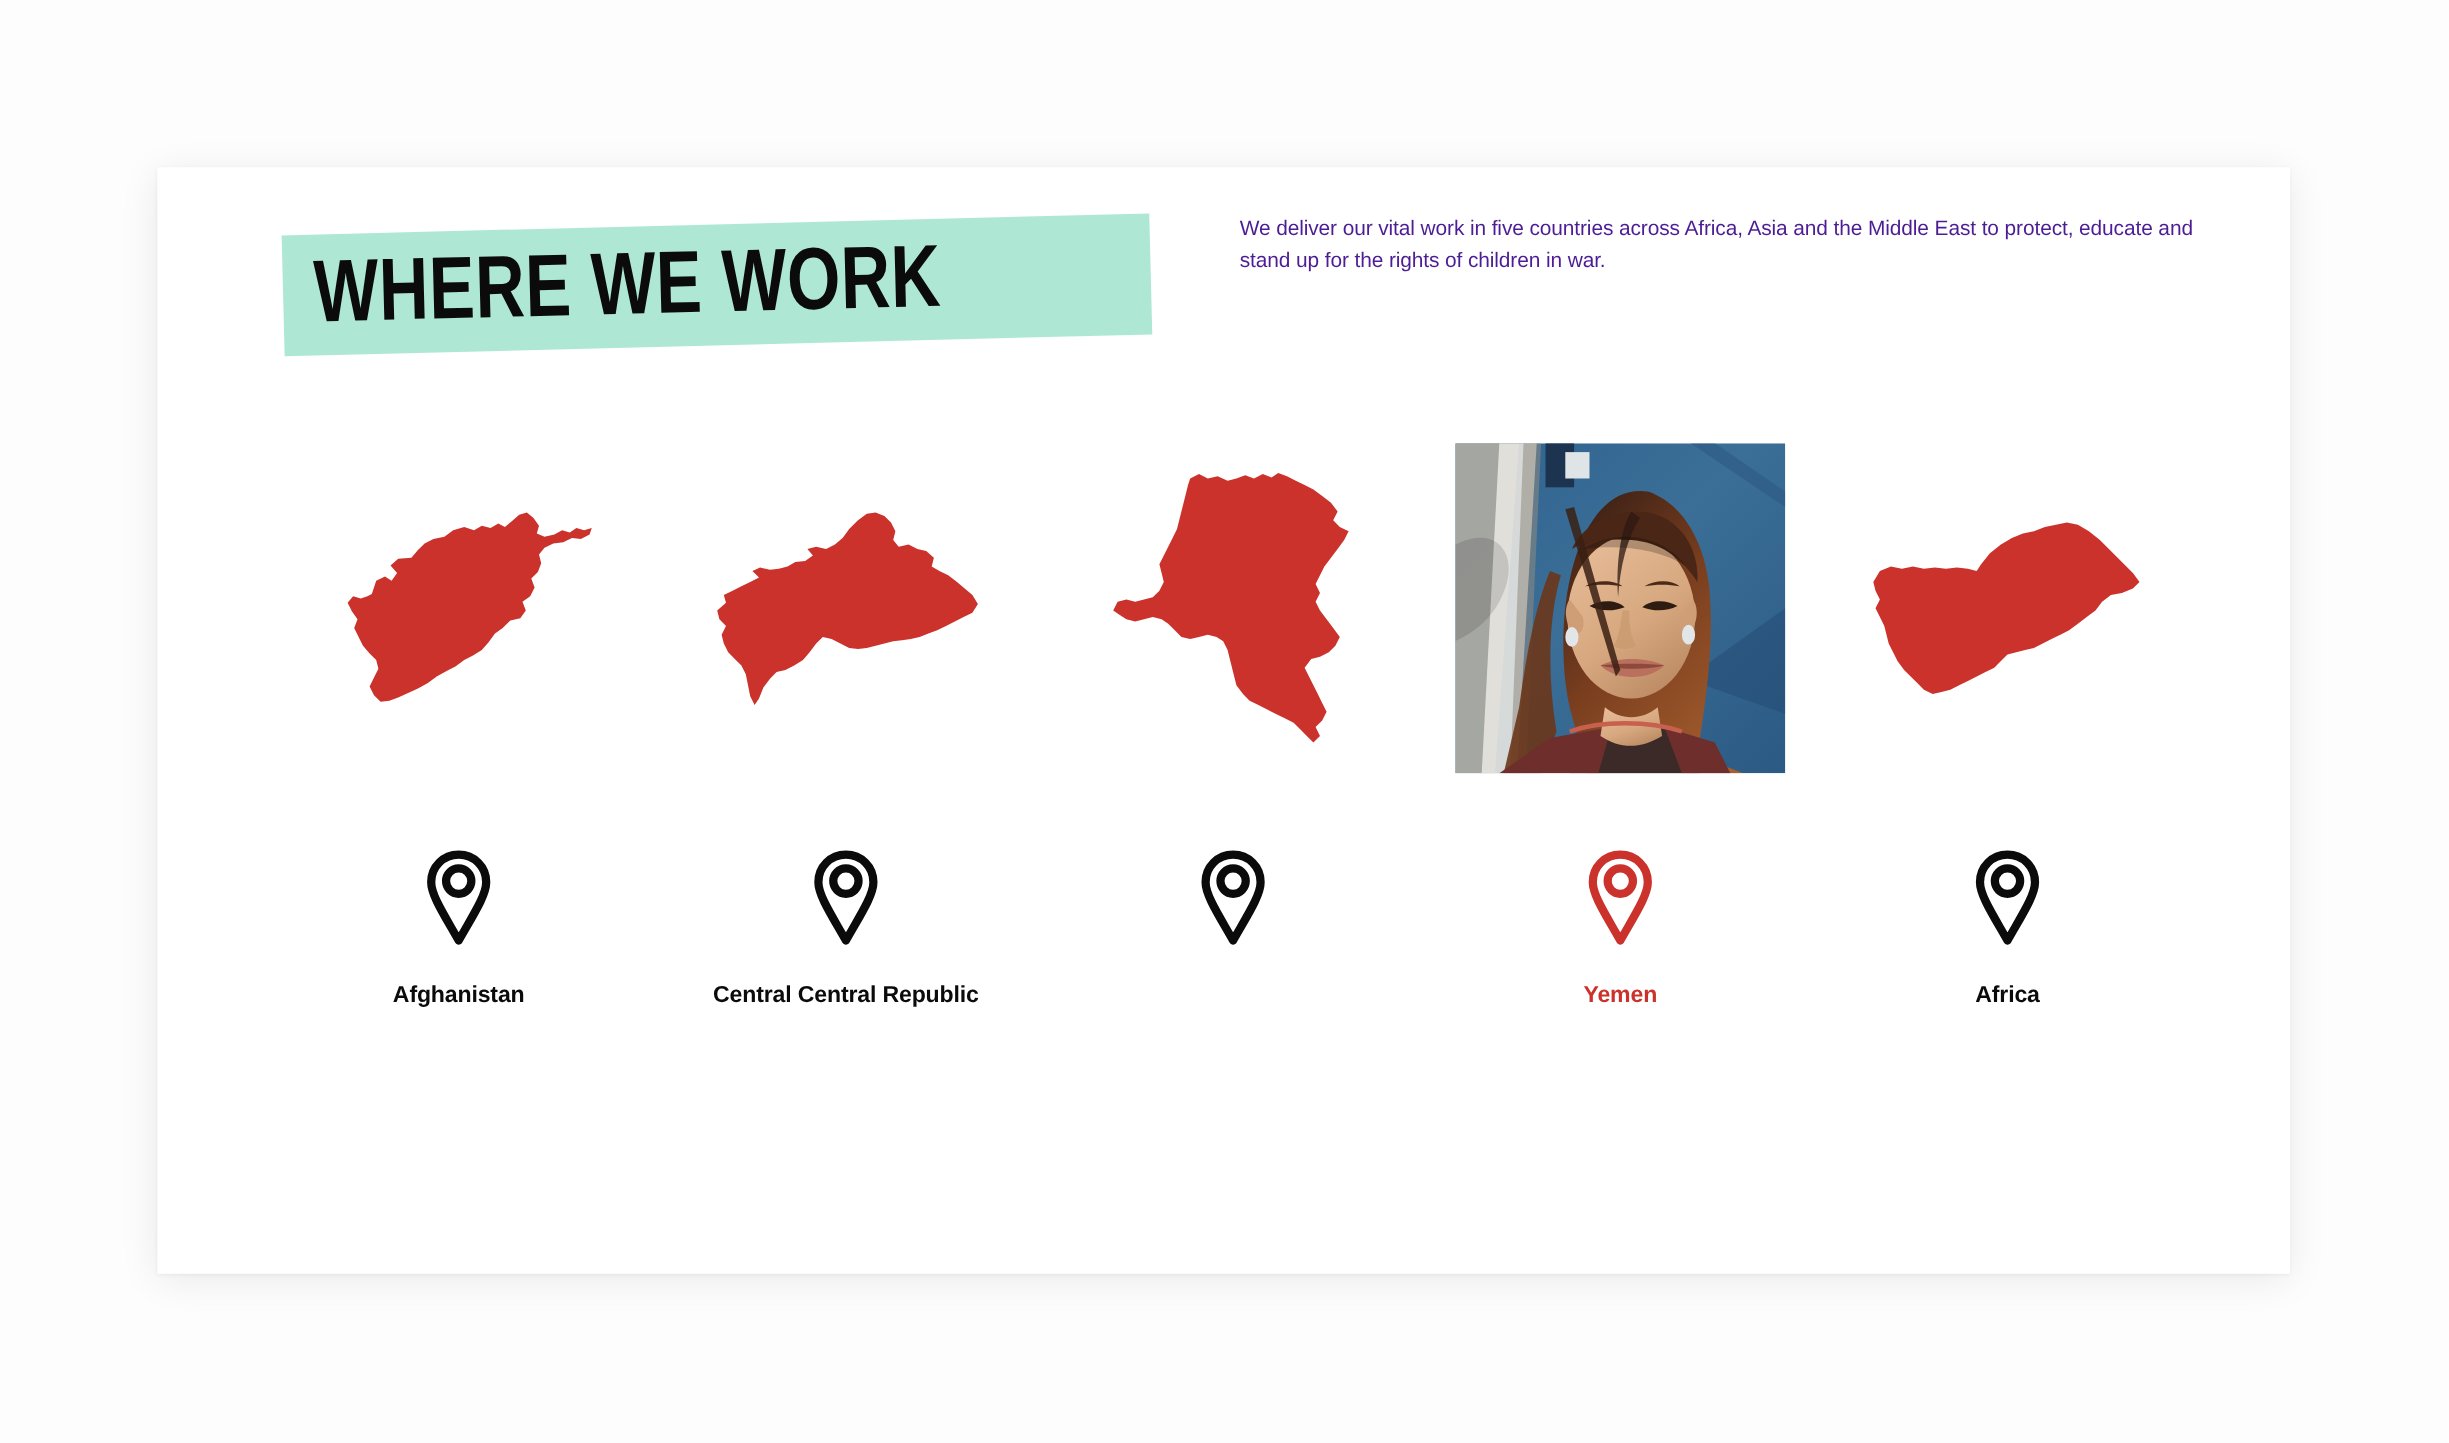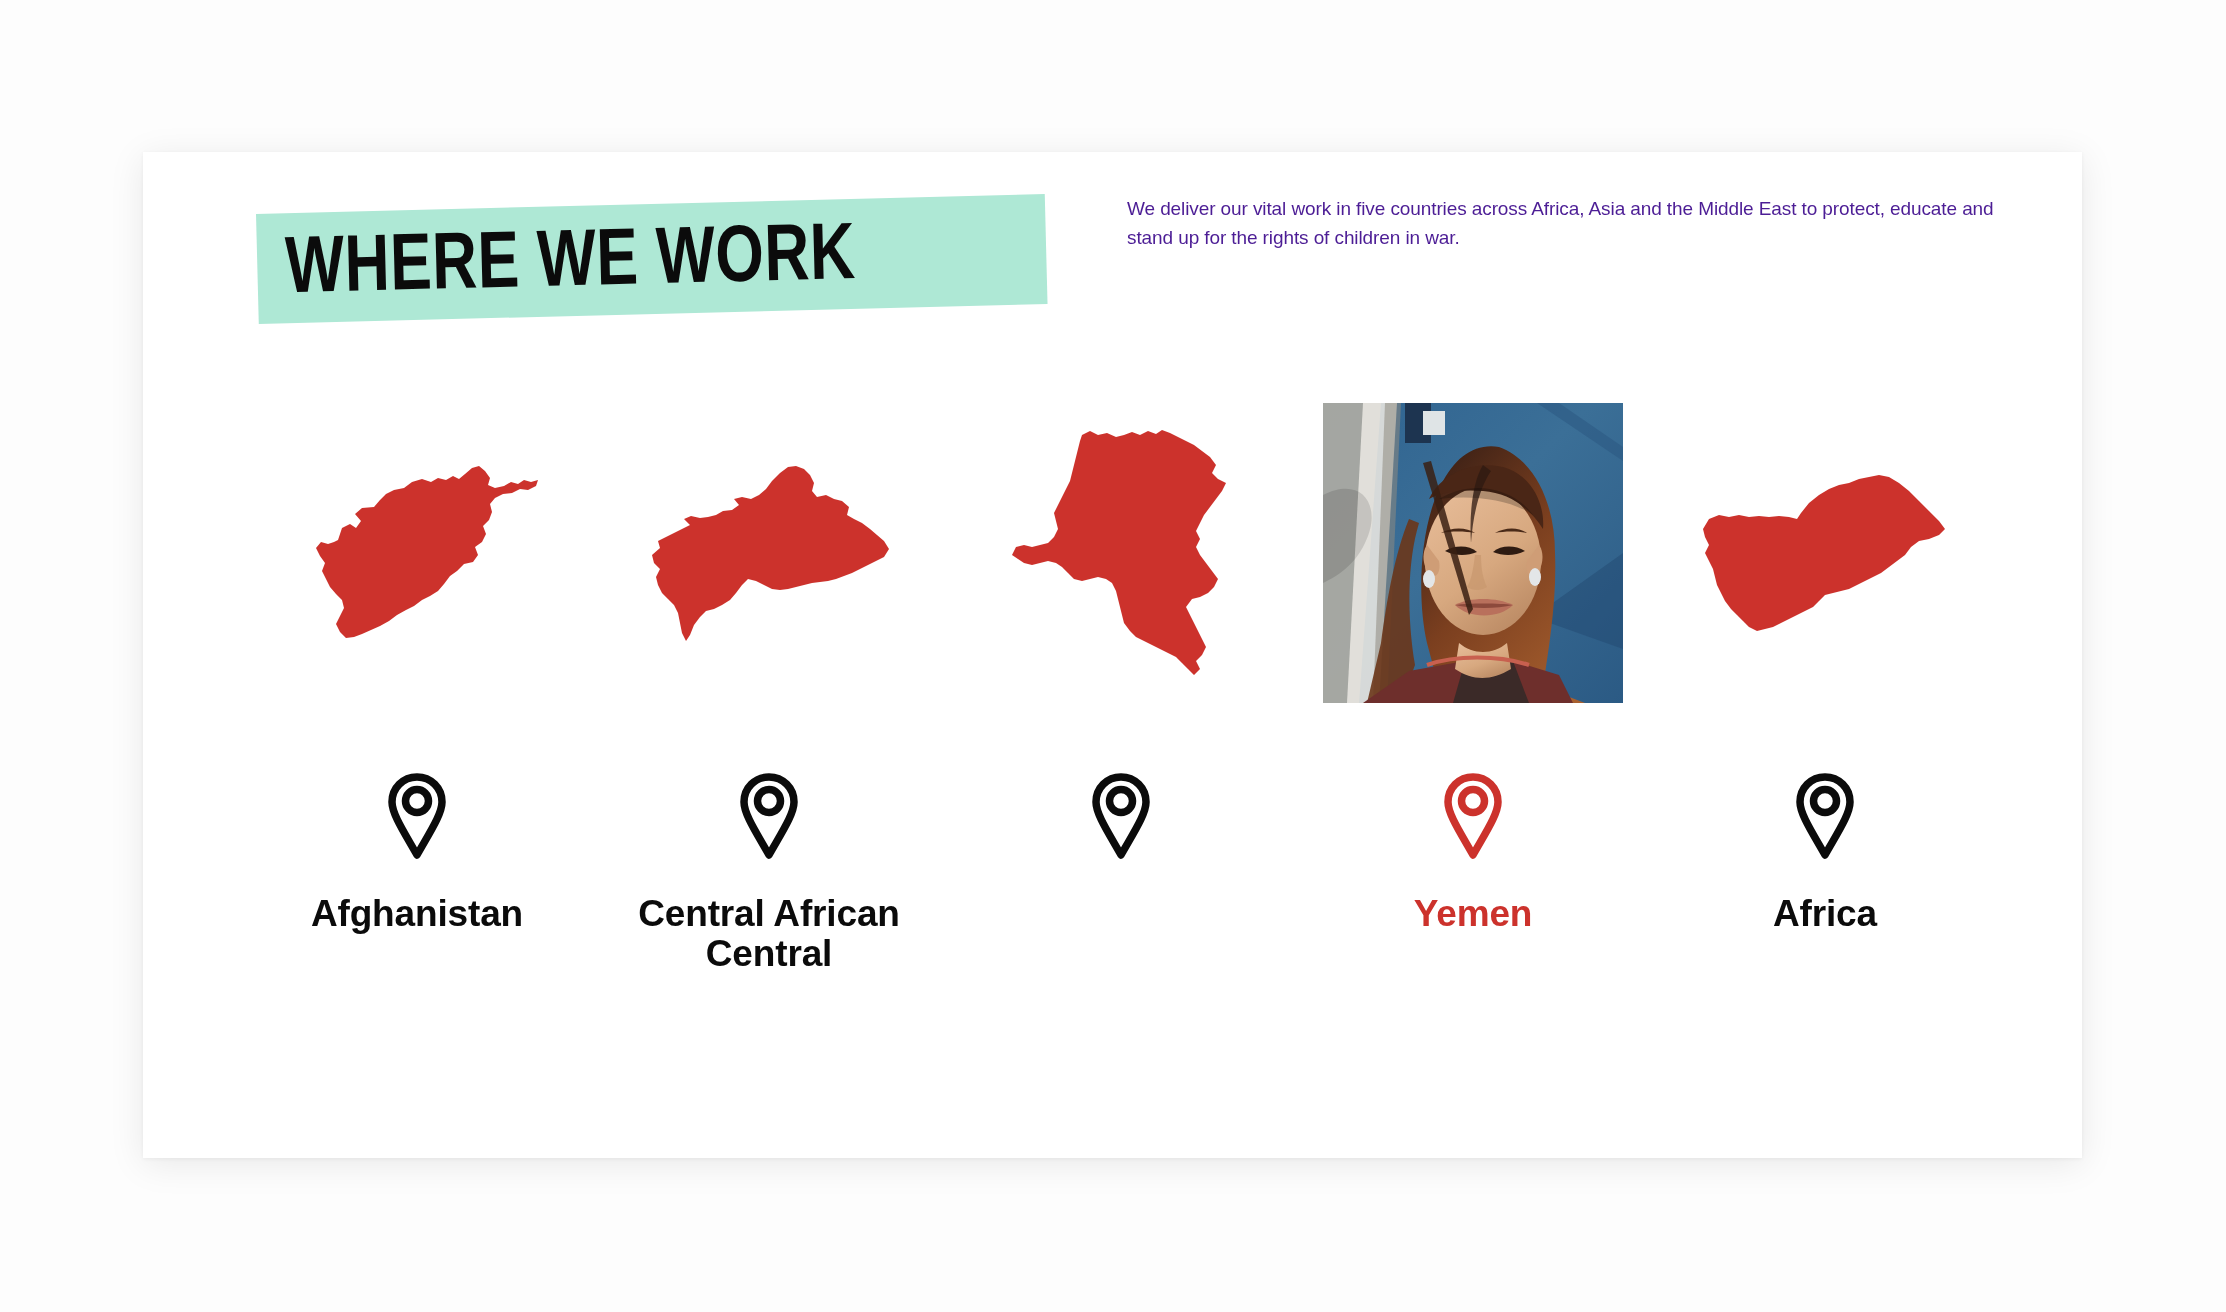--- a/index.html
+++ b/index.html
@@ -131,21 +131,21 @@
     stroke-linejoin: round;
   }
 
   .country-col.is-active .pin-icon path,
   .country-col.is-active .pin-icon circle {
     stroke: #cc322c;
   }
 
   .country-name {
     margin-top: 30px;
-    font-size: 37px;
+    font-size: 21px;
     font-weight: 700;
     line-height: 1.08;
     text-align: center;
     color: #0b0b0b;
     letter-spacing: -0.15px;
     max-width: 290px;
   }
 
   .country-col.is-active .country-name { color: #cc322c; }
 </style>
@@ -199,21 +199,21 @@
                      L62 148 L56 154 L50 162 L46 172 L42 178 L38 170 L36 160 L34 150 L30 142 L24 136
                      L18 130 L14 122 L12 114 L16 106 L10 100 Z"></path>
           </svg>
         </div>
         <div class="pin-slot">
           <svg class="pin-icon" width="62" height="88" viewBox="0 0 62 88">
             <path d="M31 5 C17 5 6 16 6 30 C6 42 18 60 31 83 C44 60 56 42 56 30 C56 16 45 5 31 5 Z"></path>
             <circle cx="31" cy="29" r="11.5"></circle>
           </svg>
         </div>
-        <div class="country-name">Central African Central</div>
+        <div class="country-name">Central Central Republic</div>
       </div>
 
       <div class="country-col">
         <div class="visual-slot">
           <svg class="country-map" width="235" height="265" viewBox="0 0 235 265">
             <path d="M78 14 L86 10 L94 14 L103 12 L112 16 L120 14 L128 11 L136 14 L144 10 L152 13
                      L158 9 L166 12 L174 16 L182 20 L190 24 L198 30 L206 36 L212 44 L208 52 L214 58
                      L222 62 L218 70 L212 78 L206 86 L200 94 L196 102 L192 110 L196 118 L192 126
                      L196 134 L202 142 L208 150 L214 158 L210 166 L204 172 L196 176 L188 178 L182 186
                      L186 194 L190 202 L194 210 L198 218 L202 226 L198 234 L192 240 L196 248 L190 254

